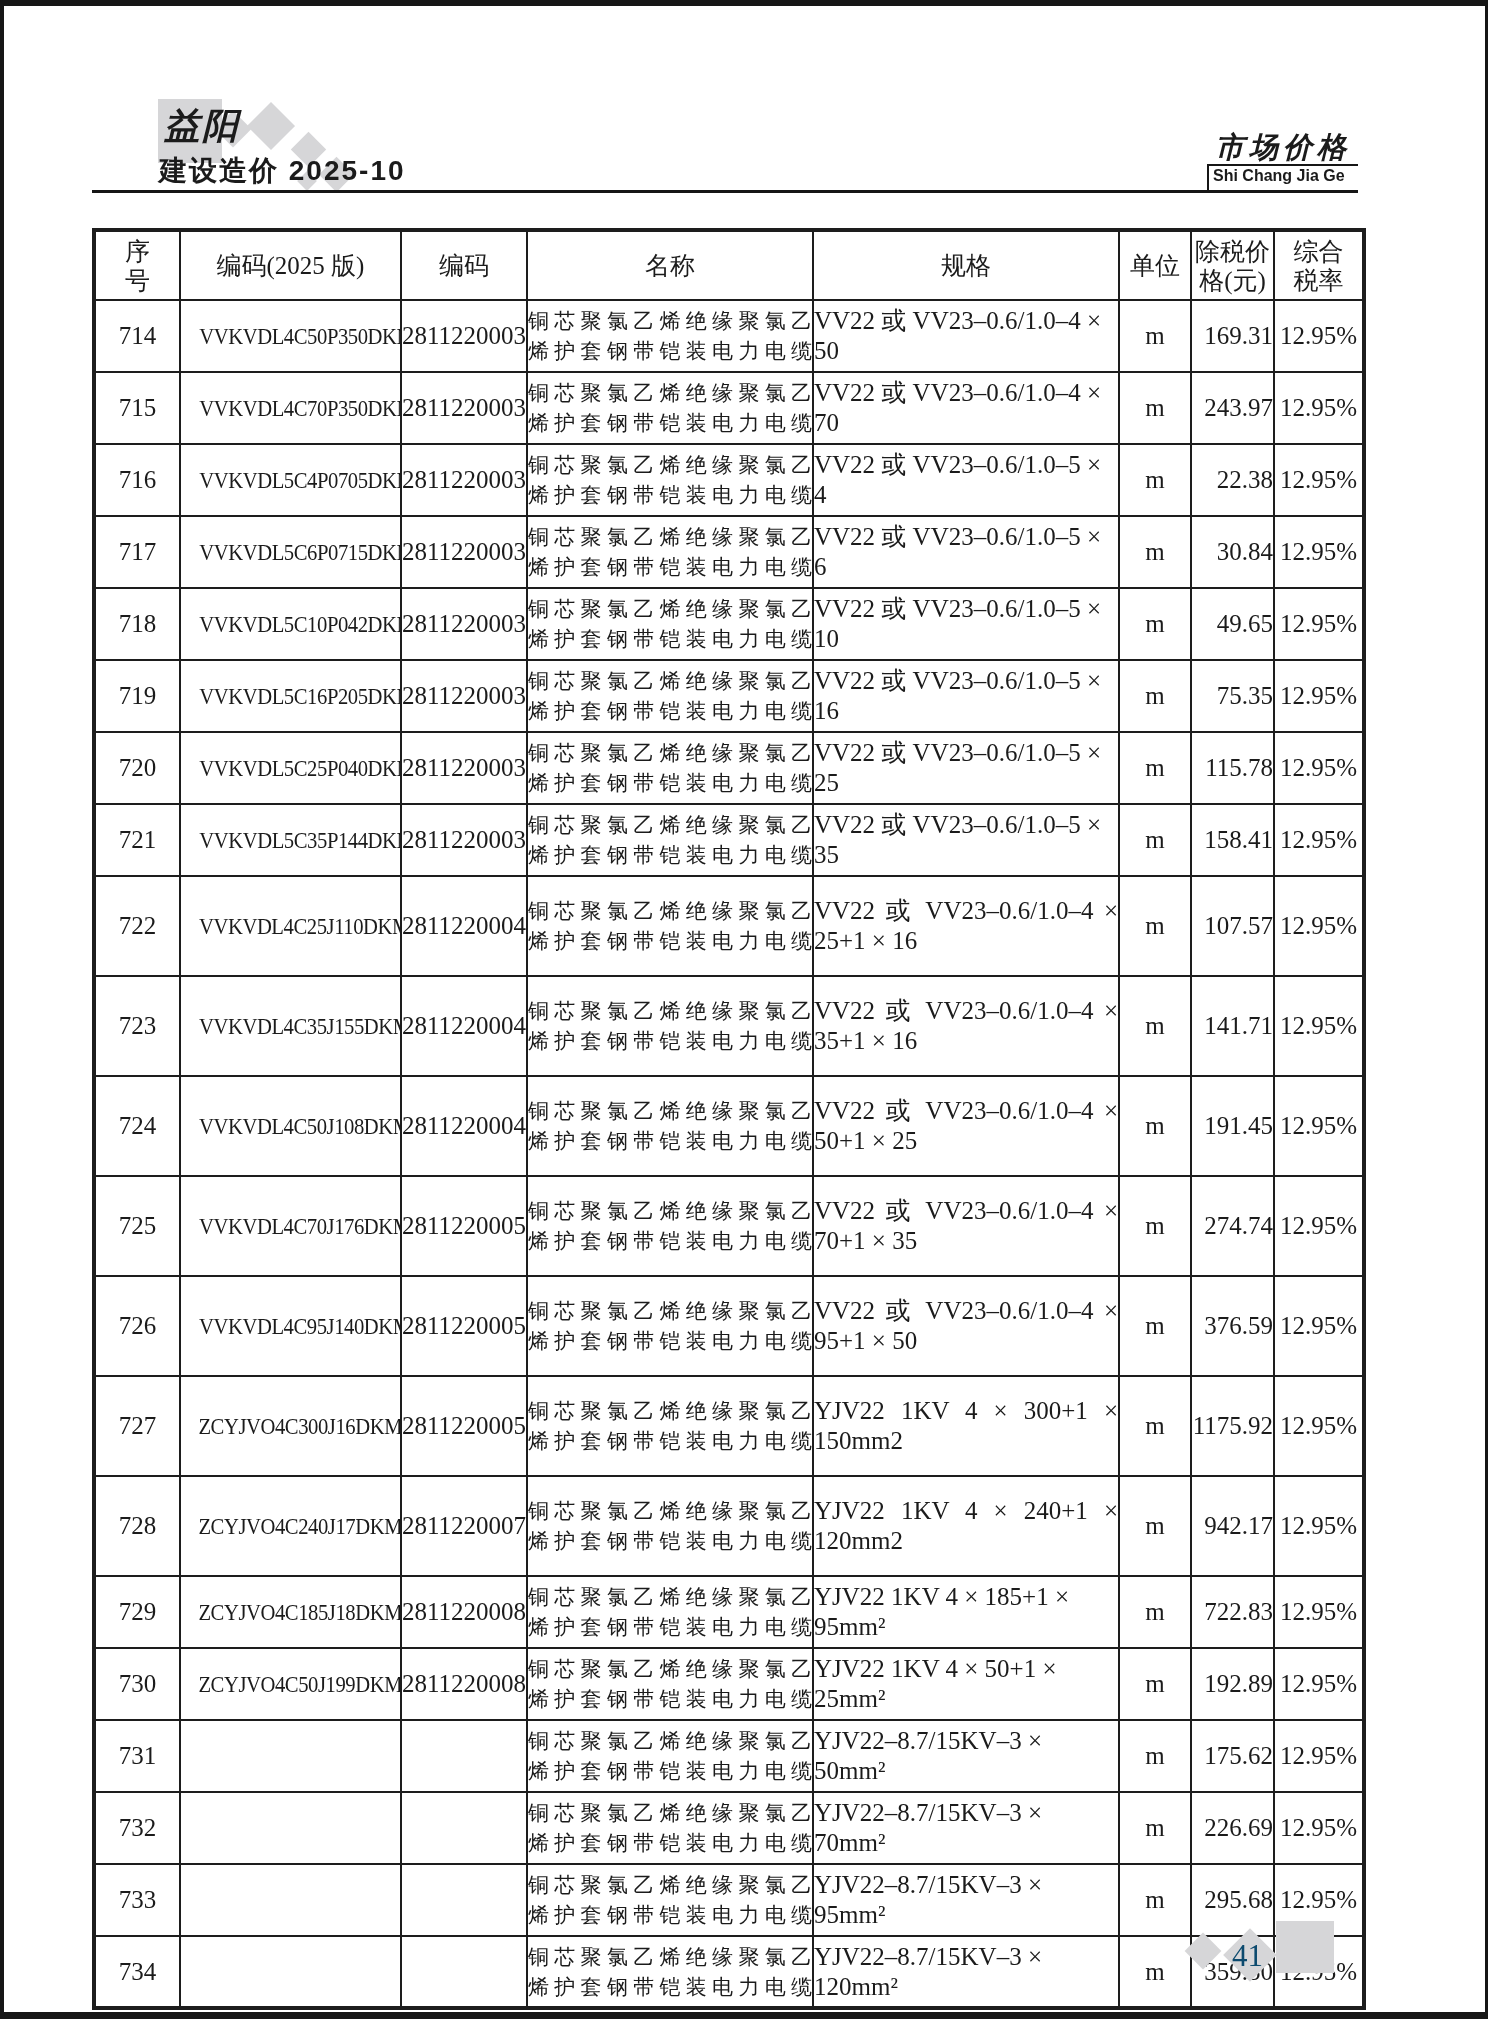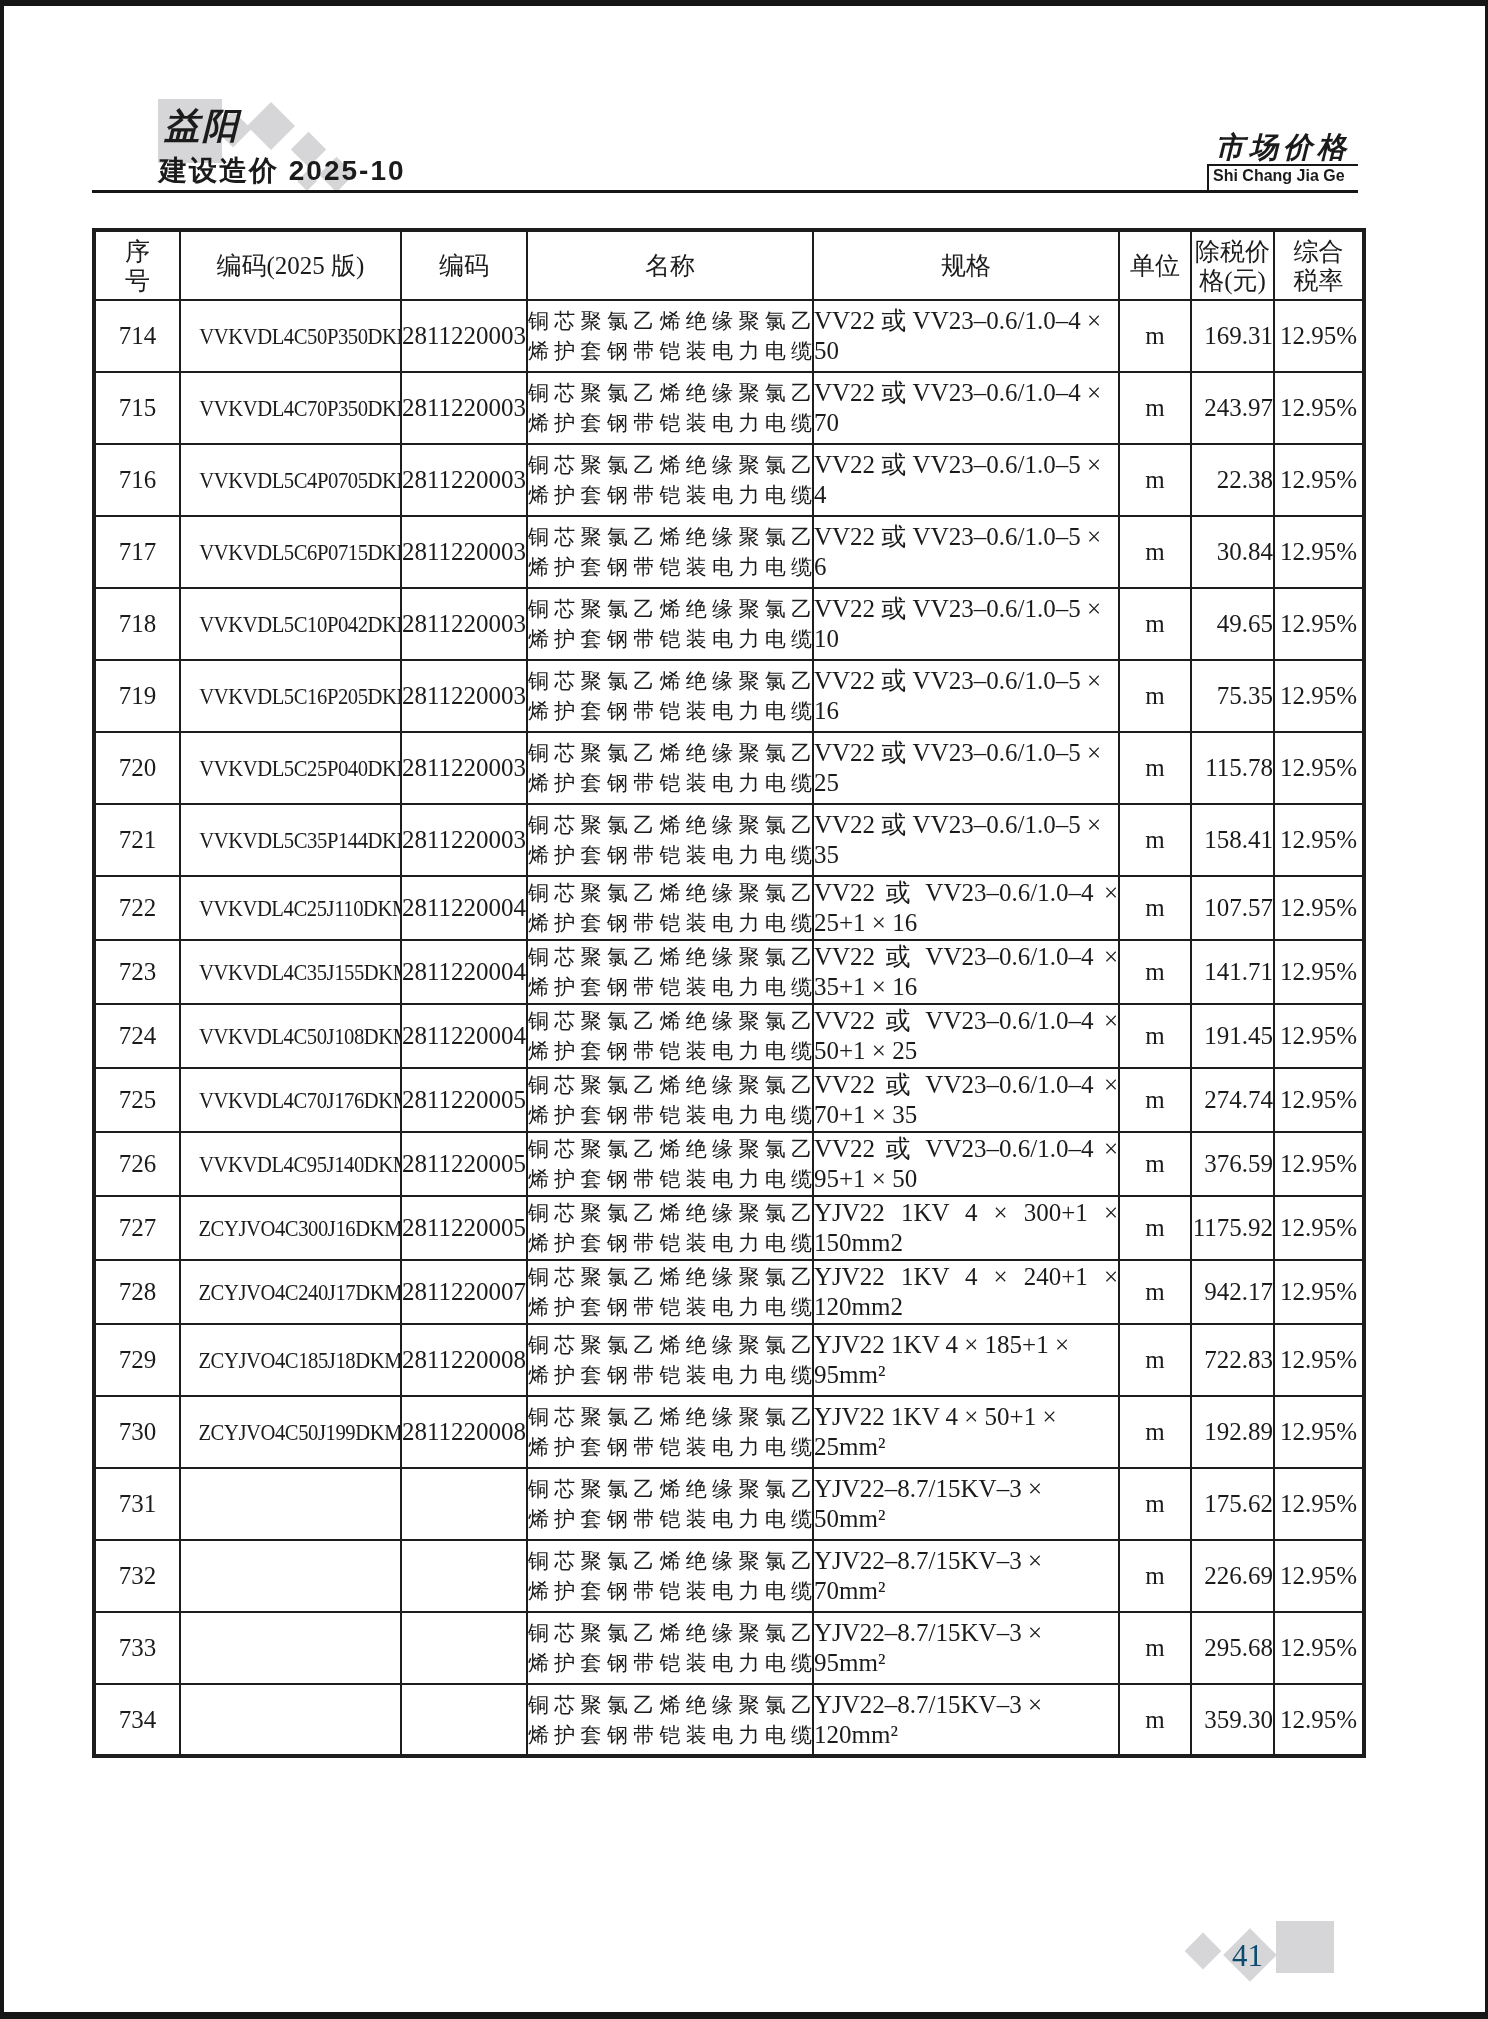--- a/index.html
+++ b/index.html
@@ -47,21 +47,21 @@
   table.price col.c-code{width:126px;} table.price col.c-name{width:286px;}
   table.price col.c-spec{width:306px;} table.price col.c-unit{width:72px;}
   table.price col.c-price{width:83px;} table.price col.c-tax{width:90px;}
   table.price th, table.price td{
     border:2px solid #1d1d1d;vertical-align:middle;padding:0;
     font-size:25px;line-height:30px;color:#1b1b1b;overflow:hidden;
   }
   table.price{border:4px solid #1d1d1d;}
   thead tr{height:70px;}
   tbody tr.row-std{height:72px;}
-  tbody tr.row-tall{height:64px;}
+  tbody tr.row-tall{height:100px;}
   th{font-weight:normal;text-align:center;font-size:25px;}
   th .th-line{display:block;line-height:29px;}
   td.c-center{text-align:center;}
   td.c-name{padding:0 9px;}
   td.c-name .name-line{display:block;text-align:justify;text-align-last:justify;font-size:21px;}
   td.c-spec{padding:0 8px;text-align:left;margin-left:48px;}
   td.c-spec .spec-line{display:block;font-size:25px;}
   td.c-spec .spec-just{text-align:justify;text-align-last:justify;}
   td.c-code25 .cond{display:inline-block;transform:scaleX(0.86);transform-origin:center;
     white-space:nowrap;font-size:24px;letter-spacing:-0.5px;}

